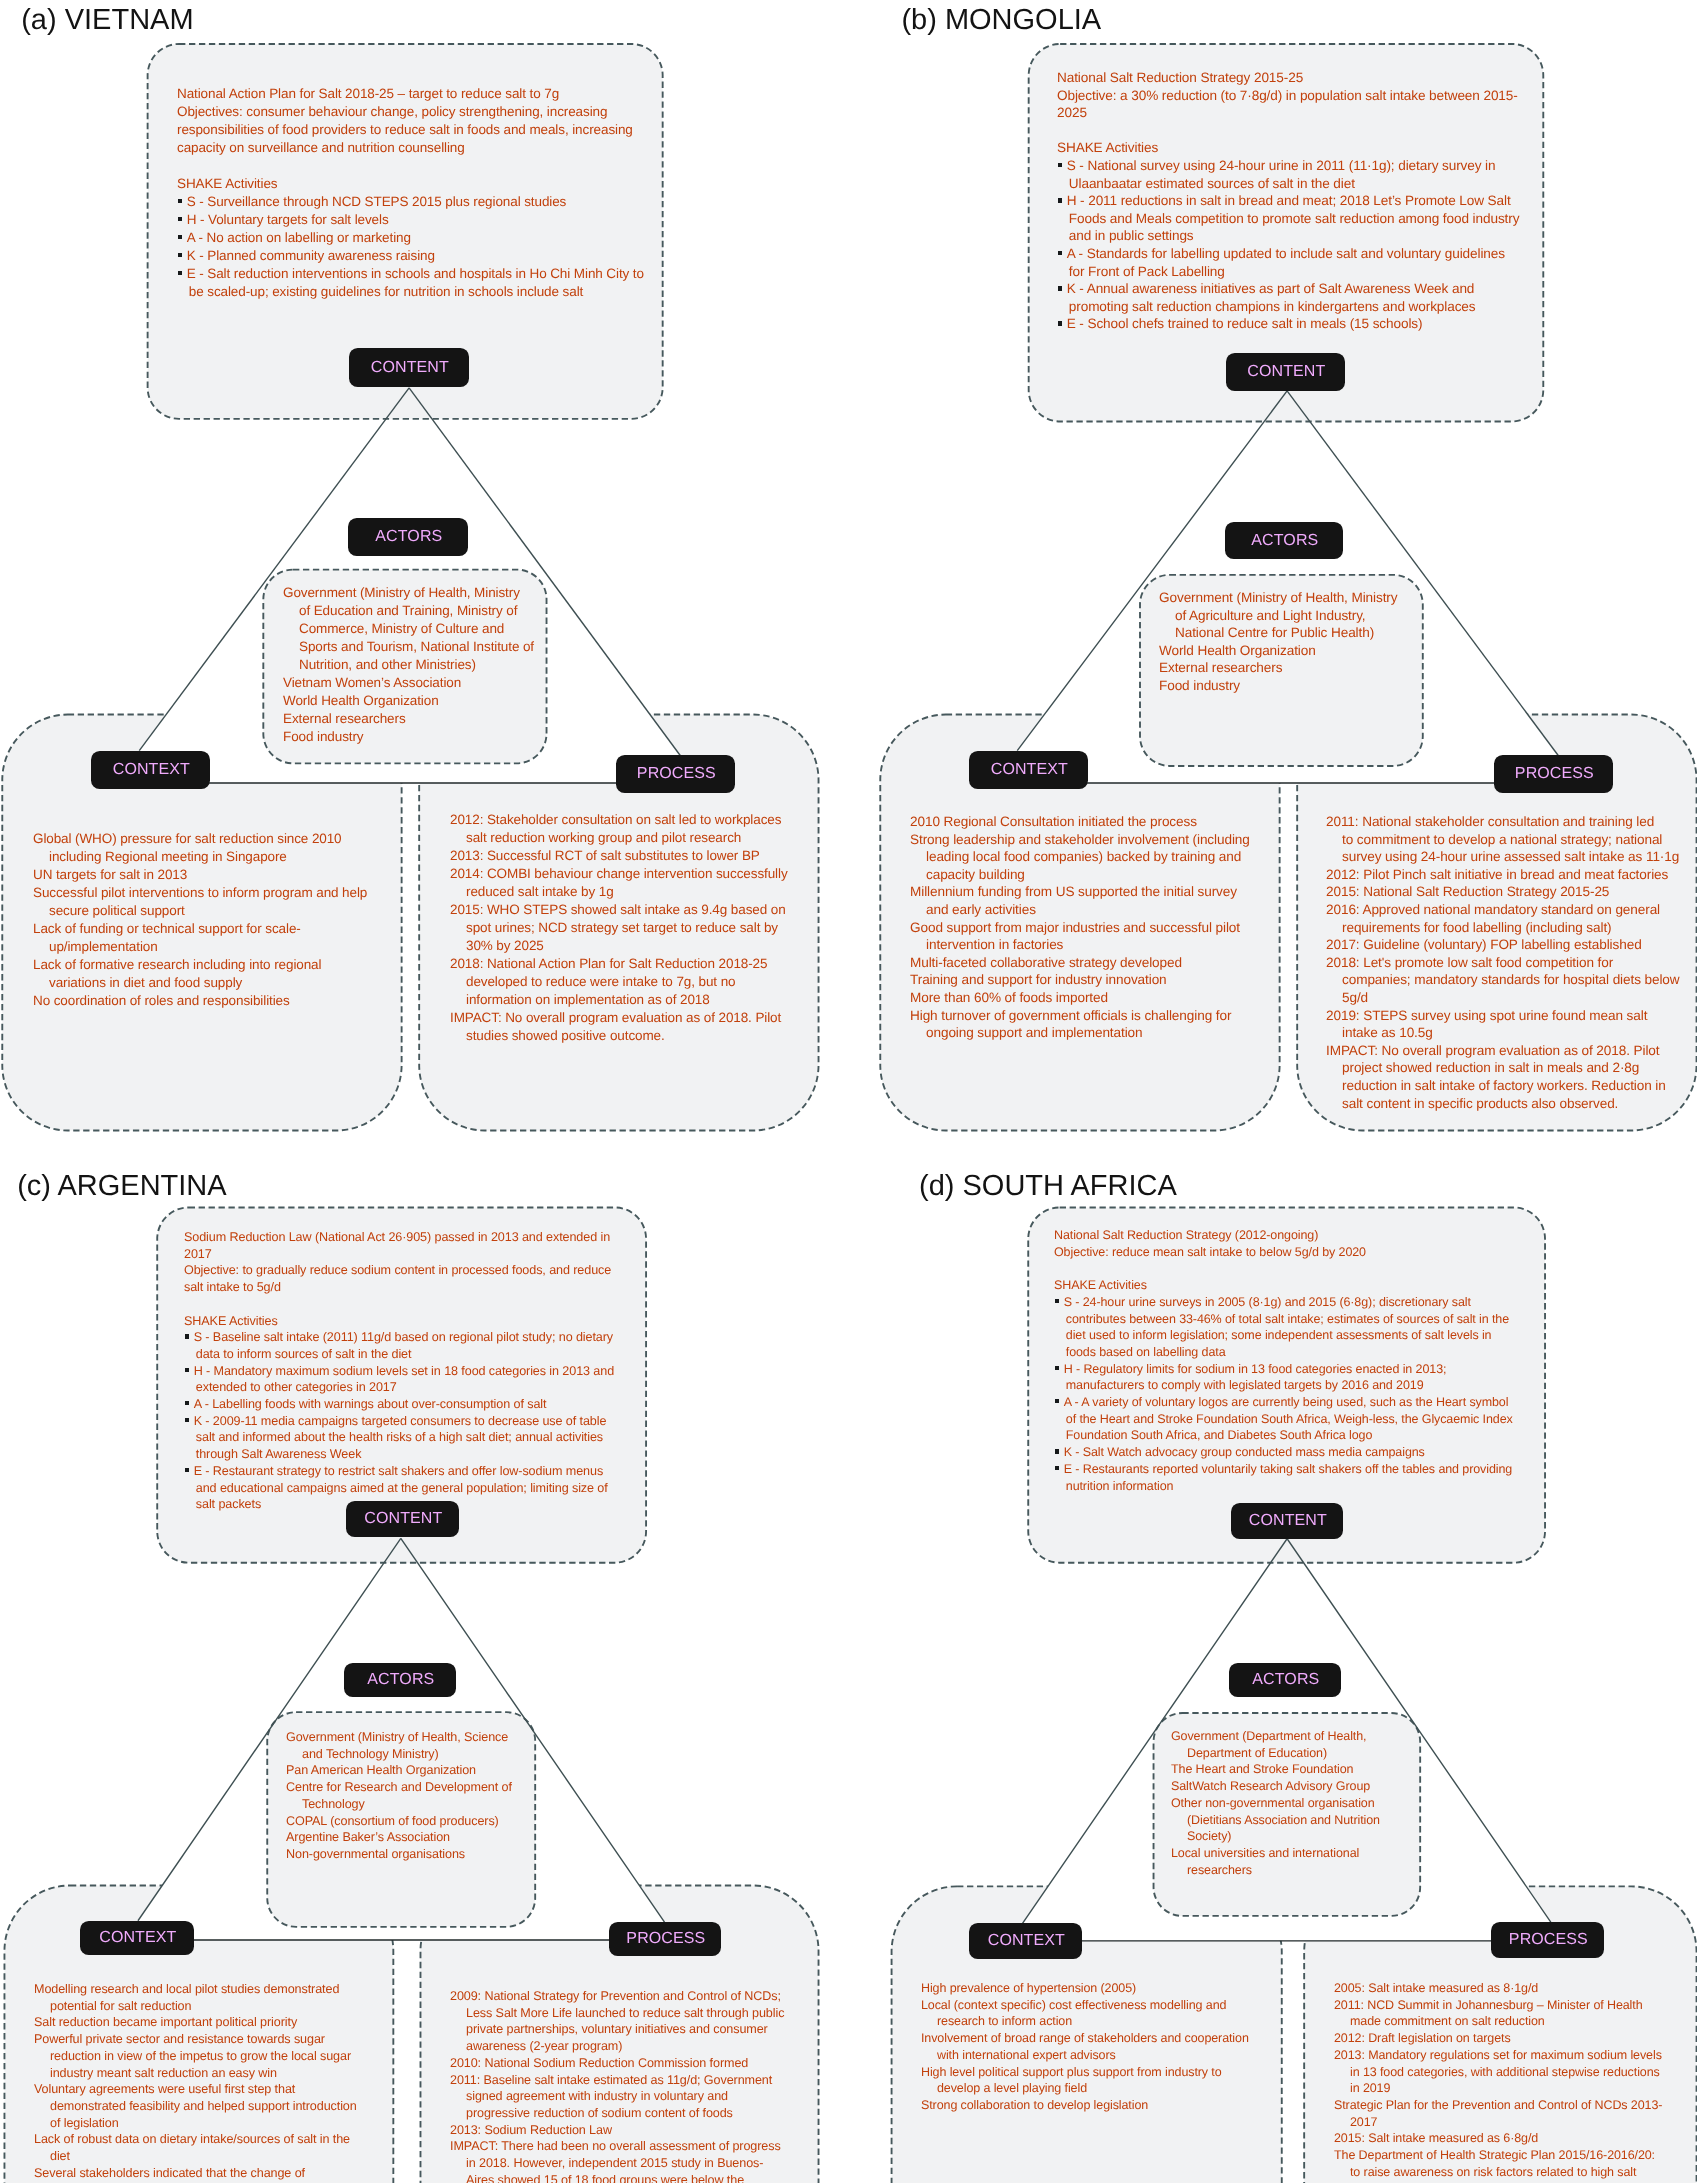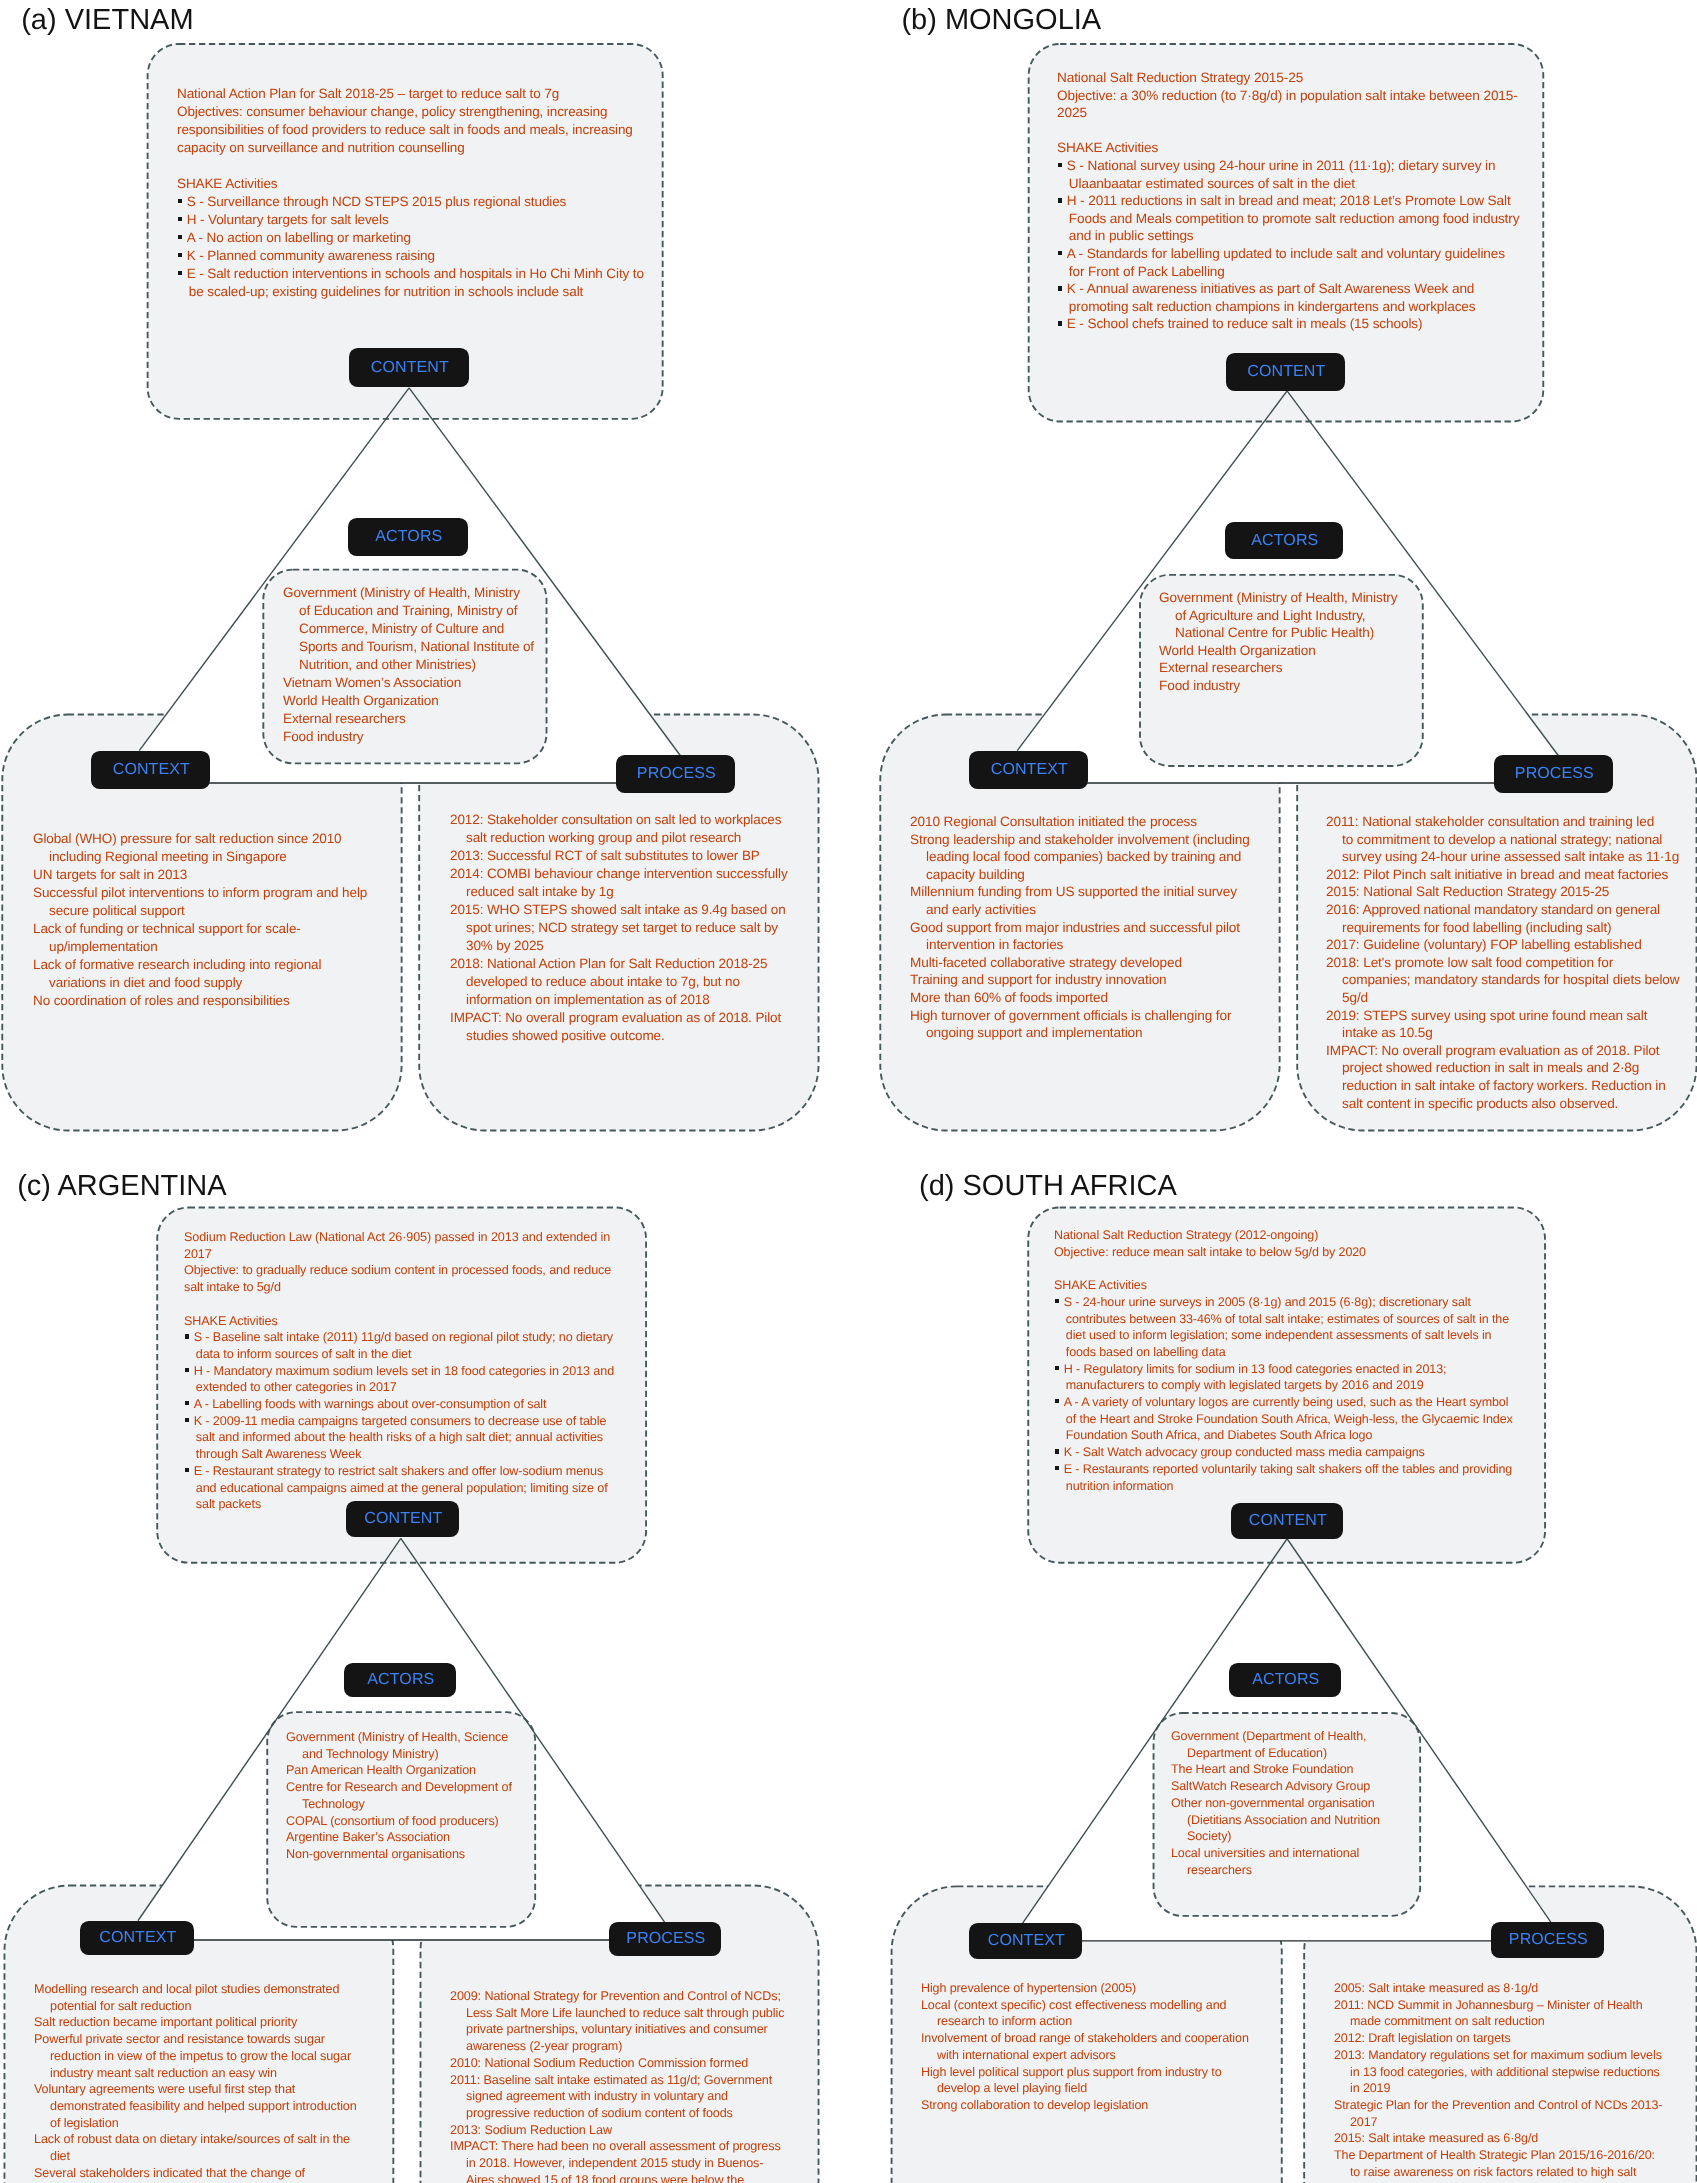--- a/index.html
+++ b/index.html
@@ -4,21 +4,21 @@
 <title>SHAKE salt reduction case studies</title>
 <style>
   html,body{margin:0;padding:0;background:#ffffff;-webkit-font-smoothing:antialiased;text-rendering:geometricPrecision;}
   body{width:1697px;height:2303px;}
   #figure{position:relative;width:1697px;height:2303px;overflow:hidden;background:#ffffff;}
   .panel{position:absolute;width:847px;height:1153px;}
   .panel-title{position:absolute;font-family:"Liberation Sans",sans-serif;
       line-height:41px;color:#131313;white-space:nowrap;margin-left:12px;}
   svg.shapes{position:absolute;left:0;top:0;width:847px;height:1153px;overflow:visible;}
   .node{position:absolute;box-sizing:border-box;background:#141414;border-radius:8.7px;
-      color:#3b82f6;font-family:"Liberation Sans",sans-serif;font-size:16px;line-height:1;
+      color:#f0abfc;font-family:"Liberation Sans",sans-serif;font-size:16px;line-height:1;
       display:flex;align-items:center;justify-content:center;letter-spacing:0.1px;z-index:5;padding-left:1.7px;}
   .body-text{position:absolute;font-family:"Liberation Sans",sans-serif;color:#c2410c;
       font-size:var(--fs);line-height:var(--lh);letter-spacing:-0.1px;z-index:4;}
   .ln{margin:0;padding:0 0 0 16px;text-indent:-16px;white-space:nowrap;}
   .ln.p{padding-left:0;text-indent:0;}
   .ln.gap{height:var(--lh);}
   .ln.b{padding-left:11.8px;text-indent:-11.8px;}
   .ln.b::before{content:"";display:inline-block;width:4.4px;height:4.4px;background:#16191a;
       margin-right:4.4px;margin-left:0.9px;vertical-align:2.6px;}
 </style>
@@ -62,21 +62,21 @@
         <div class="ln h"><span class="tl">Successful pilot interventions to inform program and help</span><br><span class="tl">secure political support</span></div>
         <div class="ln h"><span class="tl">Lack of funding or technical support for scale-</span><br><span class="tl">up/implementation</span></div>
         <div class="ln h"><span class="tl">Lack of formative research including into regional</span><br><span class="tl">variations in diet and food supply</span></div>
         <div class="ln h"><span class="tl">No coordination of roles and responsibilities</span></div>
       </div>
     <div class="body-text" style="left:450px;top:811px;width:376px;">
         <div class="ln h"><span class="tl">2012: Stakeholder consultation on salt led to workplaces</span><br><span class="tl">salt reduction working group and pilot research</span></div>
         <div class="ln h"><span class="tl">2013: Successful RCT of salt substitutes to lower BP</span></div>
         <div class="ln h"><span class="tl">2014: COMBI behaviour change intervention successfully</span><br><span class="tl">reduced salt intake by 1g</span></div>
         <div class="ln h"><span class="tl">2015: WHO STEPS showed salt intake as 9.4g based on</span><br><span class="tl">spot urines; NCD strategy set target to reduce salt by</span><br><span class="tl">30% by 2025</span></div>
-        <div class="ln h"><span class="tl">2018: National Action Plan for Salt Reduction 2018-25</span><br><span class="tl">developed to reduce about intake to 7g, but no</span><br><span class="tl">information on implementation as of 2018</span></div>
+        <div class="ln h"><span class="tl">2018: National Action Plan for Salt Reduction 2018-25</span><br><span class="tl">developed to reduce were intake to 7g, but no</span><br><span class="tl">information on implementation as of 2018</span></div>
         <div class="ln h"><span class="tl">IMPACT: No overall program evaluation as of 2018. Pilot</span><br><span class="tl">studies showed positive outcome.</span></div>
       </div>
     <div class="node" style="left:349px;top:348px;width:120px;height:39px;">CONTENT</div>
     <div class="node" style="left:348px;top:518px;width:120px;height:38px;">ACTORS</div>
     <div class="node" style="left:91px;top:751px;width:119px;height:38px;">CONTEXT</div>
     <div class="node" style="left:616px;top:755px;width:119px;height:38px;">PROCESS</div>
   </div>
   <div class="panel" style="left:878px;top:0px;--fs:13.6px;--lh:17.6px;">
     <div class="panel-title" style="left:11.4px;top:0px;font-size:29px">(b) MONGOLIA</div>
     <svg class="shapes" viewBox="0 0 1940 2640">

